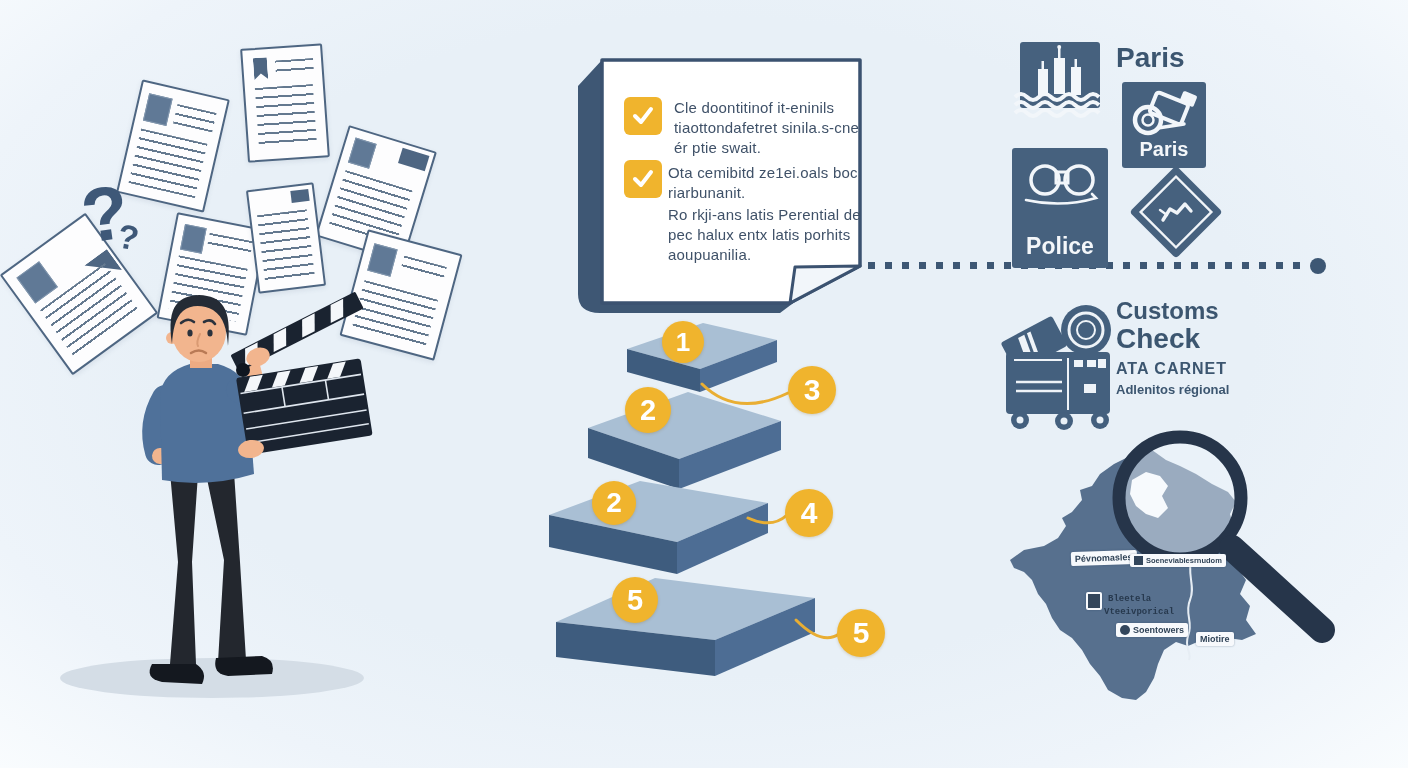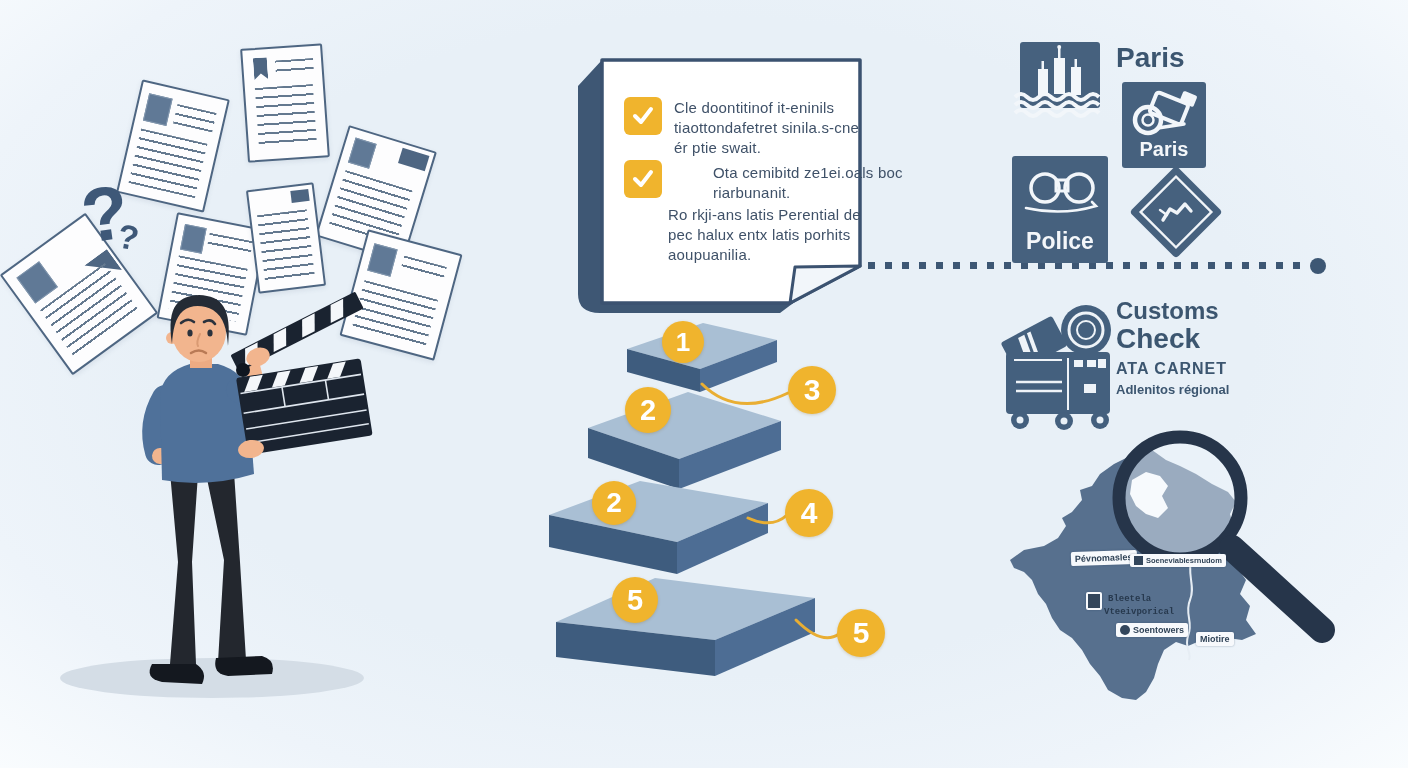--- a/index.html
+++ b/index.html
@@ -225,21 +225,21 @@
       <path d="M4,12 l6,6 l10,-13" stroke="#fff" stroke-width="4" fill="none" stroke-linecap="round" stroke-linejoin="round"></path>
     </svg>
   </div>
   <div class="check-text" style="left:674px;top:98px;width:196px;">Cle doontitinof it-eninils tiaottondafetret sinila.s-cne ér ptie swait.</div>
 
   <div class="checkbox" style="left:624px;top:160px;">
     <svg width="24" height="24" viewBox="0 0 24 24">
       <path d="M4,12 l6,6 l10,-13" stroke="#fff" stroke-width="4" fill="none" stroke-linecap="round" stroke-linejoin="round"></path>
     </svg>
   </div>
-  <div class="check-text" style="left:668px;top:163px;width:196px;margin-left:45px;">Ota cemibitd ze1ei.oals boc riarbunanit.</div>
+  <div class="check-text" style="left:668px;top:163px;width:196px;">Ota cemibitd ze1ei.oals boc riarbunanit.</div>
 
   <div class="check-text" style="left:668px;top:205px;width:206px;">Ro rkji-ans latis Perential de pec halux entx latis porhits aoupuanilia.</div>
 
   <div class="badge" style="left:662px;top:321px;width:42px;height:42px;font-size:26px;">1</div>
   <div class="badge" style="left:625px;top:387px;width:46px;height:46px;font-size:29px;">2</div>
   <div class="badge" style="left:788px;top:366px;width:48px;height:48px;font-size:30px;">3</div>
   <div class="badge" style="left:592px;top:481px;width:44px;height:44px;font-size:28px;">2</div>
   <div class="badge" style="left:785px;top:489px;width:48px;height:48px;font-size:30px;">4</div>
   <div class="badge" style="left:612px;top:577px;width:46px;height:46px;font-size:29px;">5</div>
   <div class="badge" style="left:837px;top:609px;width:48px;height:48px;font-size:30px;">5</div>
@@ -273,21 +273,21 @@
         <rect x="-16" y="-11" width="34" height="22" rx="3" fill="none" stroke="#f2f6fa" stroke-width="4"></rect>
         <rect x="8" y="-22" width="15" height="12" rx="2" fill="#f2f6fa"></rect>
       </g>
       <circle cx="26" cy="38" r="13" fill="none" stroke="#f2f6fa" stroke-width="4.5"></circle>
       <circle cx="26" cy="38" r="5.5" fill="none" stroke="#f2f6fa" stroke-width="2.5"></circle>
       <path d="M36,46 l26,-4" stroke="#f2f6fa" stroke-width="3.5" stroke-linecap="round"></path>
     </svg>
     <div class="sq-label" style="bottom:7px;font-size:20px;">Paris</div>
   </div>
 
-  <div class="sq" style="left:1012px;top:156px;width:96px;height:107px;">
+  <div class="sq" style="left:1012px;top:148px;width:96px;height:120px;">
     <svg width="96" height="64" viewBox="0 0 96 64">
       <circle cx="33" cy="32" r="14" fill="none" stroke="#f2f6fa" stroke-width="3.5"></circle>
       <circle cx="67" cy="32" r="14" fill="none" stroke="#f2f6fa" stroke-width="3.5"></circle>
       <rect x="44" y="24" width="12" height="11" fill="none" stroke="#f2f6fa" stroke-width="3"></rect>
       <path d="M14,52 q36,8 70,-2 l-4,-4" stroke="#f2f6fa" stroke-width="2.6" fill="none" stroke-linecap="round"></path>
     </svg>
     <div class="sq-label" style="bottom:8px;font-size:23px;">Police</div>
   </div>
 
   <div class="overlay" style="left:1116px;top:298px;">

